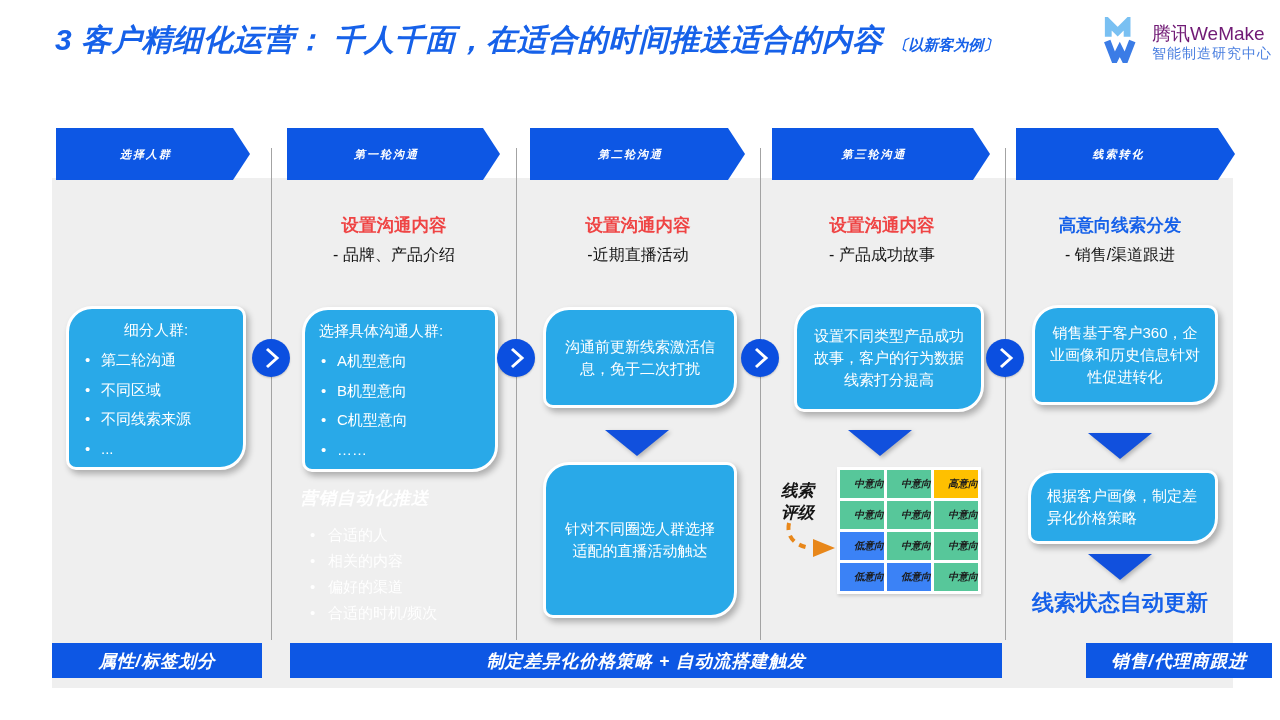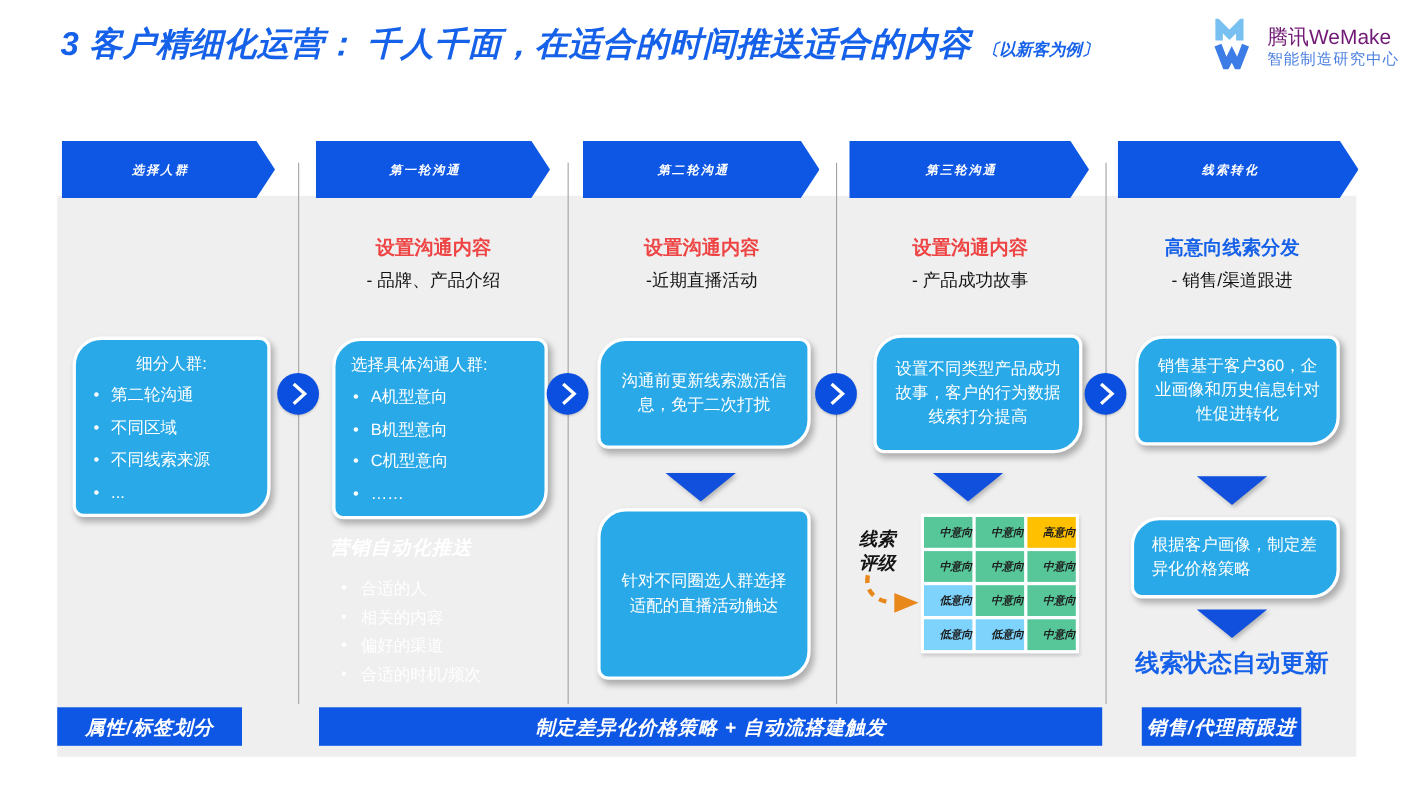--- a/index.html
+++ b/index.html
@@ -72,21 +72,21 @@
 
   
   .matrix-label{position:absolute;left:781px;top:479px;font-size:16.5px;font-weight:700;
     font-style:italic;color:#141414;line-height:1.35;z-index:3;}
   .rating-grid{position:absolute;left:837px;top:467px;background:#fff;padding:3px;
     display:grid;grid-template-columns:repeat(3,44px);grid-auto-rows:28px;gap:3px;z-index:3;
     box-shadow:1px 2px 3px rgba(0,0,0,.15);}
   .cell{display:flex;align-items:center;justify-content:center;font-size:10px;
     font-weight:700;font-style:italic;color:#1c1c1c;padding-left:14px;}
   .cell[data-level="mid"]{background:#57c79a;}
-  .cell[data-level="low"]{background:#7dd3fc;}
+  .cell[data-level="low"]{background:#3b82f6;}
   .cell[data-level="high"]{background:#ffc000;}
   .rating-arrow{position:absolute;left:783px;top:521px;z-index:3;}
 
   
   .status-text{position:absolute;left:1008px;top:588px;width:224px;text-align:center;
     font-size:22px;font-weight:800;color:var(--titleblue);z-index:2;}
   .footerbar{position:absolute;top:643px;height:35px;background:var(--blue);color:#fff;
     display:flex;align-items:center;justify-content:center;font-size:17.5px;font-weight:700;
     font-style:italic;letter-spacing:1px;z-index:3;}
 </style>
@@ -225,17 +225,17 @@
   </div>
 
   <div class="colhead blue" style="left:1008px;width:224px;">高意向线索分发</div>
   <div class="colsub" style="left:1008px;width:224px;">- 销售/渠道跟进</div>
   <div class="bluebox center" style="left:1032px;top:305px;width:186px;height:100px;">销售基于客户360，企业画像和历史信息针对性促进转化</div>
   <div class="tri" style="left:1088px;top:433px;"></div>
   <div class="bluebox" style="left:1028px;top:470px;width:190px;height:74px;padding:12px 16px;line-height:1.45;">根据客户画像，制定差异化价格策略</div>
   <div class="tri" style="left:1088px;top:554px;"></div>
   <div class="status-text">线索状态自动更新</div>
 
-  <div class="footerbar" style="left:52px;width:168px;">属性/标签划分</div>
+  <div class="footerbar" style="left:52px;width:210px;">属性/标签划分</div>
   <div class="footerbar" style="left:290px;width:712px;">制定差异化价格策略 + 自动流搭建触发</div>
-  <div class="footerbar" style="left:1038px;width:145px;">销售/代理商跟进</div>
+  <div class="footerbar" style="left:1086px;width:186px;">销售/代理商跟进</div>
 
 </div>
 
 </body></html>

